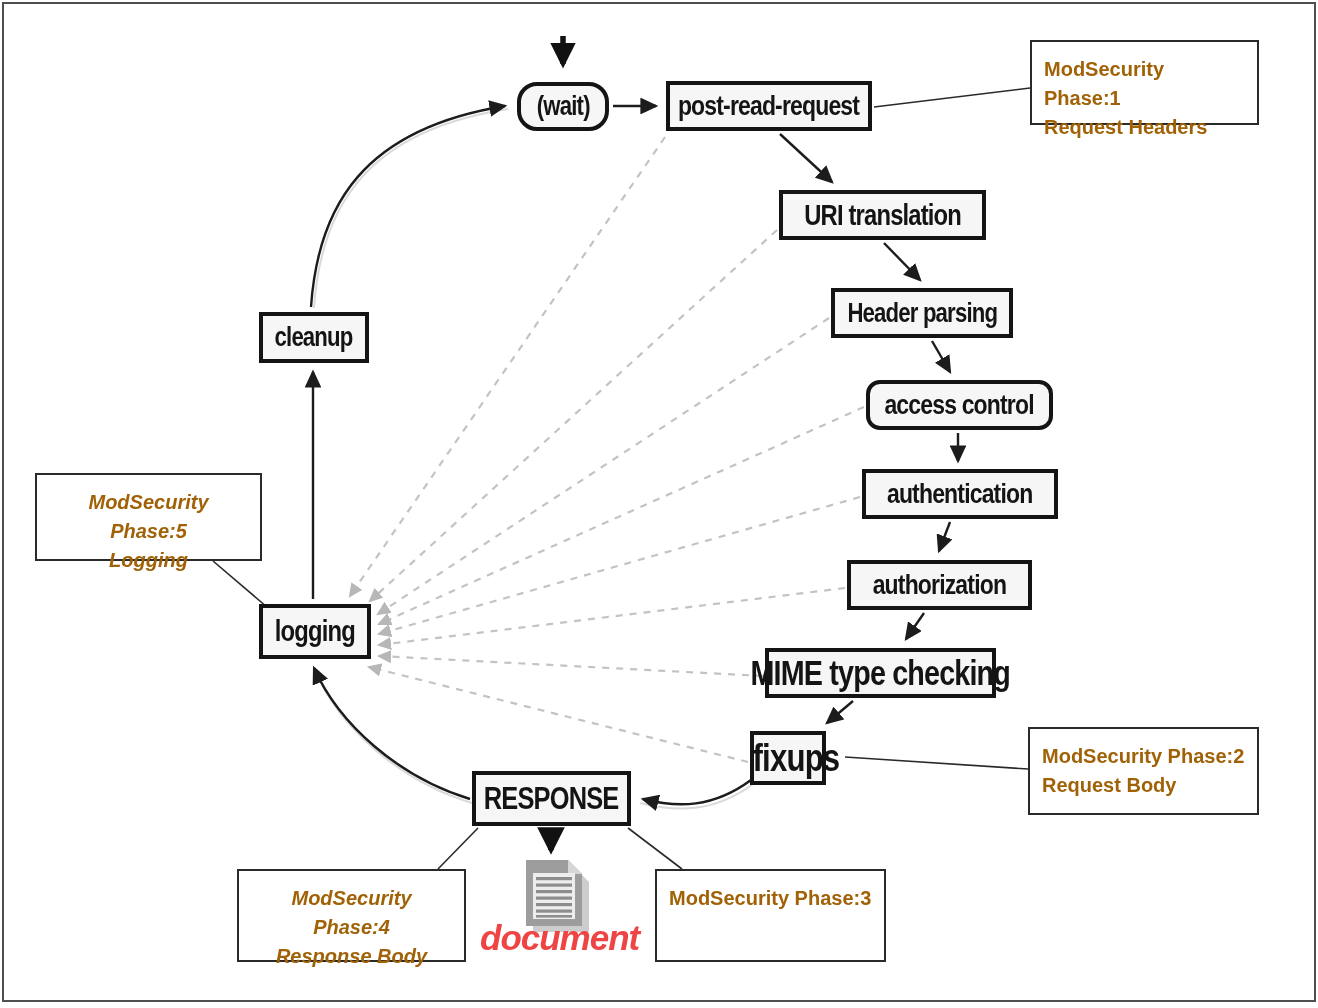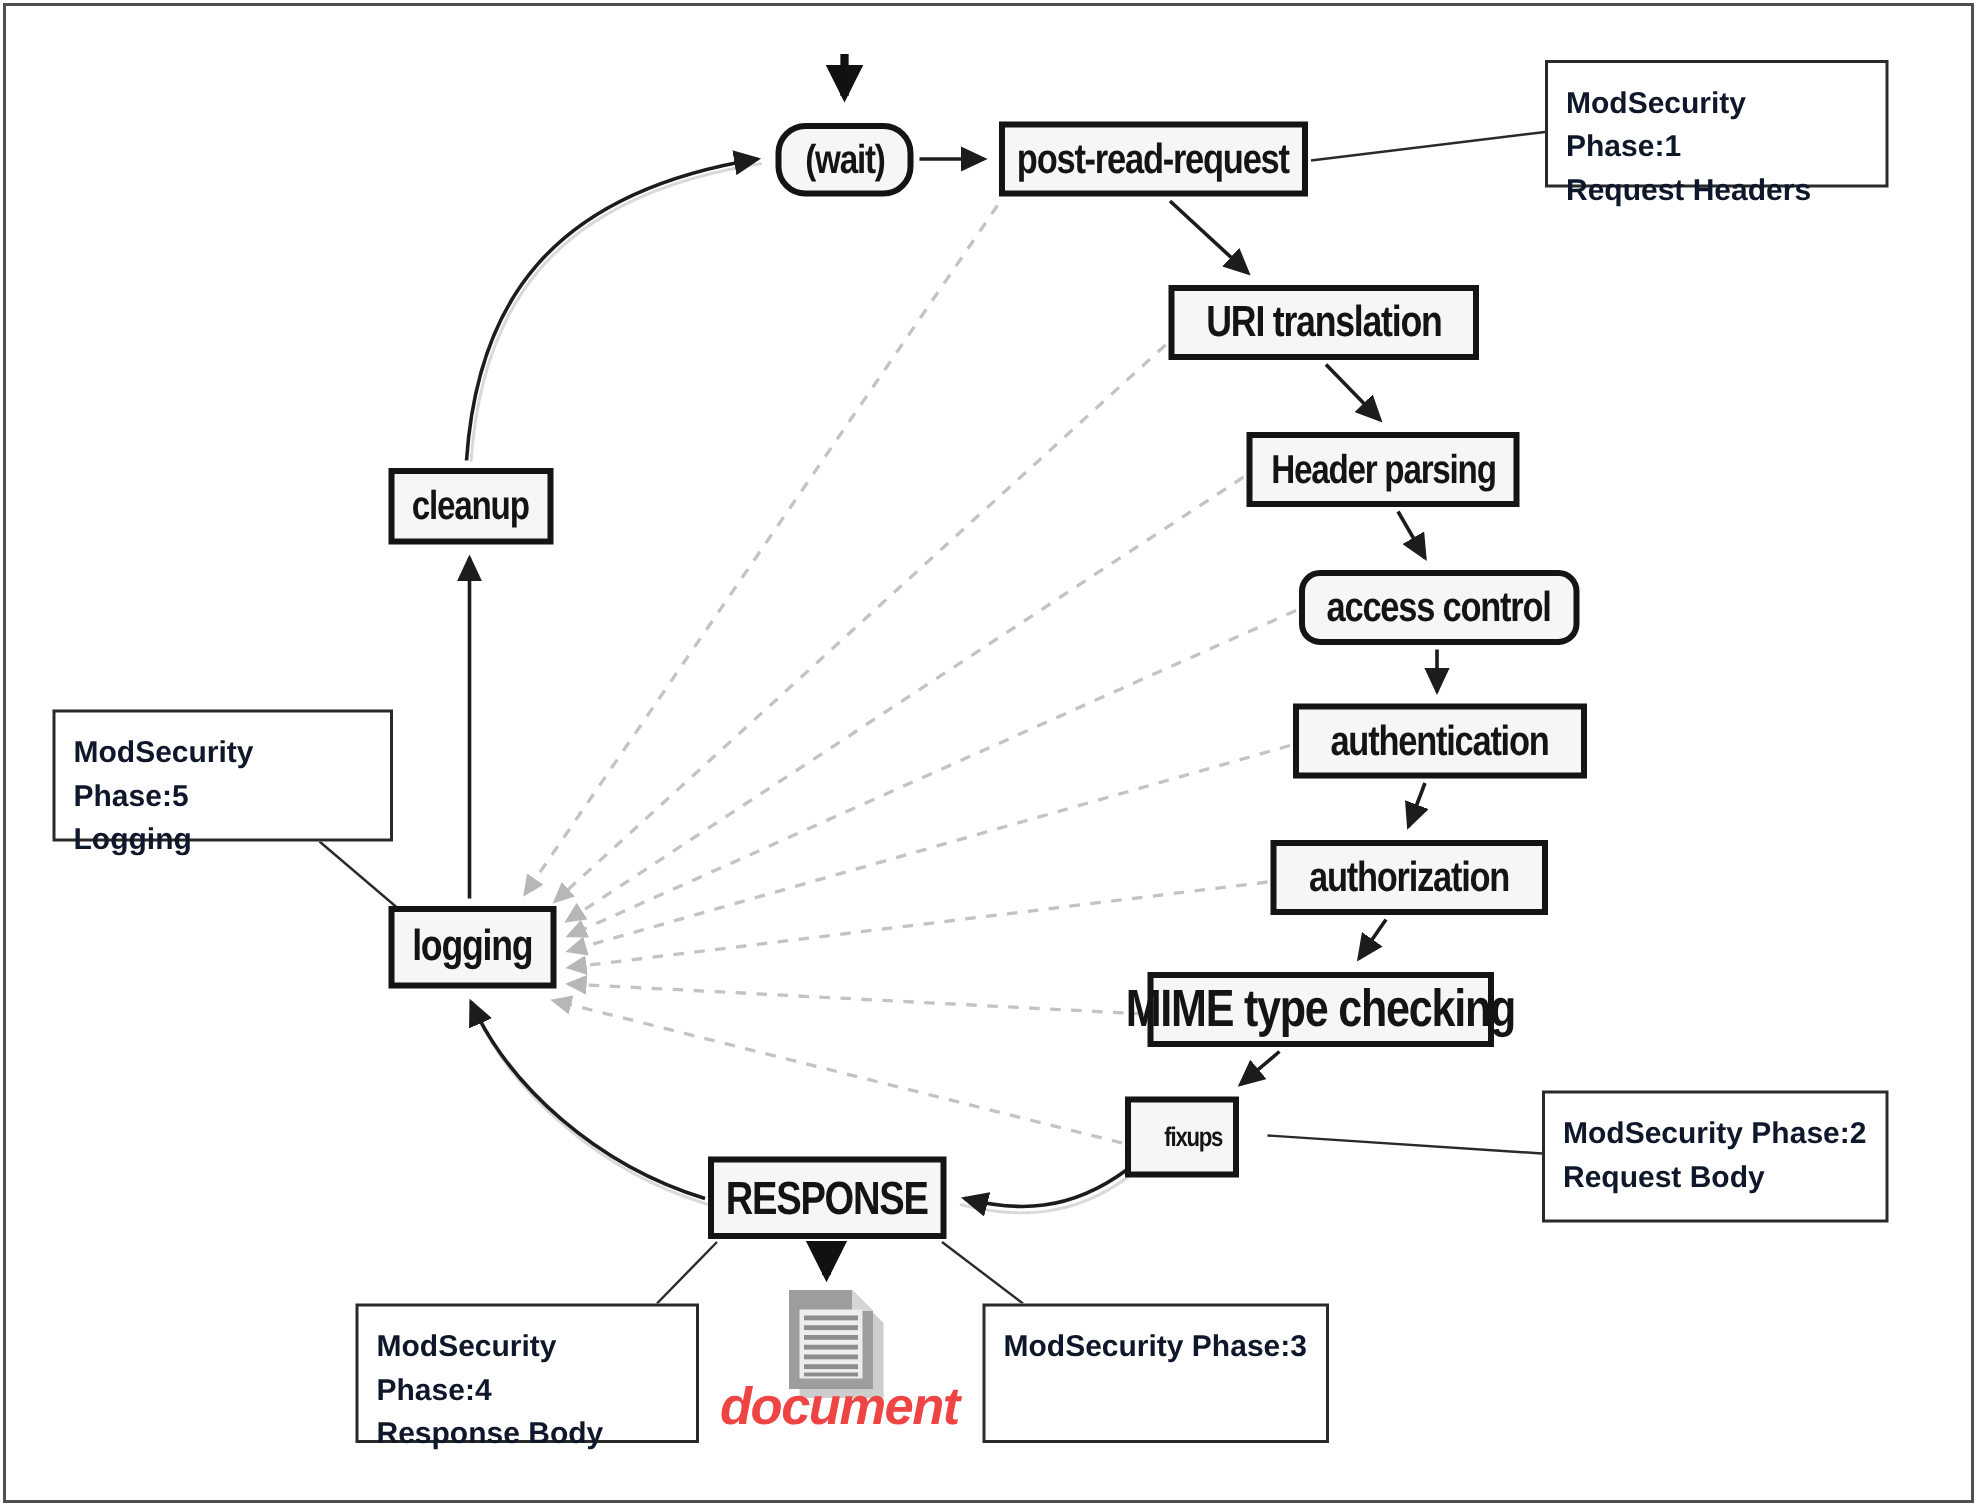--- a/index.html
+++ b/index.html
@@ -13,25 +13,25 @@
   }
   #wires{position:absolute;left:0;top:0;z-index:1;}
   .node{
     position:absolute;z-index:2;background:#f6f6f6;border:4px solid #141414;
     display:flex;align-items:center;justify-content:center;box-sizing:border-box;
     color:#141414;font-weight:bold;white-space:nowrap;
   }
   .node .lbl{display:inline-block;transform:scaleX(0.82);letter-spacing:-1px;}
   .ann{
     position:absolute;z-index:2;background:#ffffff;border:2px solid #2a2a2a;
-    box-sizing:border-box;color:#0f172a;font-weight:bold;font-size:20px;line-height:1.45;
+    box-sizing:border-box;color:#a16207;font-weight:bold;font-size:20px;line-height:1.45;
     padding:13px 12px 0 12px;
   }
   .ann span{display:block;}
-  .ann.right{text-align:left;}
+  .ann.right{text-align:center;font-style:italic;}
   .doc-label{
     position:absolute;z-index:2;font-weight:bold;font-style:italic;
     font-size:35px;color:#ef4444;text-align:left;letter-spacing:-1px;
   }
 </style>
 </head>
 <body>
 
 <div id="canvas">
   <div id="frame"></div>
@@ -132,21 +132,21 @@
     </div>
 
   <div class="node" style="left:847px;top:560px;width:185px;height:50px;font-size:28px;">
       <span class="lbl">authorization</span>
     </div>
 
   <div class="node" style="left:765px;top:648px;width:231px;height:50px;font-size:35px;">
       <span class="lbl">MIME type checking</span>
     </div>
 
-  <div class="node" style="left:750px;top:731px;width:76px;height:54px;font-size:18px;padding-left:16px;">
+  <div class="node" style="left:750px;top:731px;width:76px;height:54px;font-size:38px;padding-left:16px;">
       <span class="lbl">fixups</span>
     </div>
 
   <div class="node" style="left:472px;top:771px;width:159px;height:55px;font-size:31px;">
       <span class="lbl">RESPONSE</span>
     </div>
 
   <div class="node" style="left:259px;top:604px;width:112px;height:55px;font-size:29px;">
       <span class="lbl">logging</span>
     </div>

